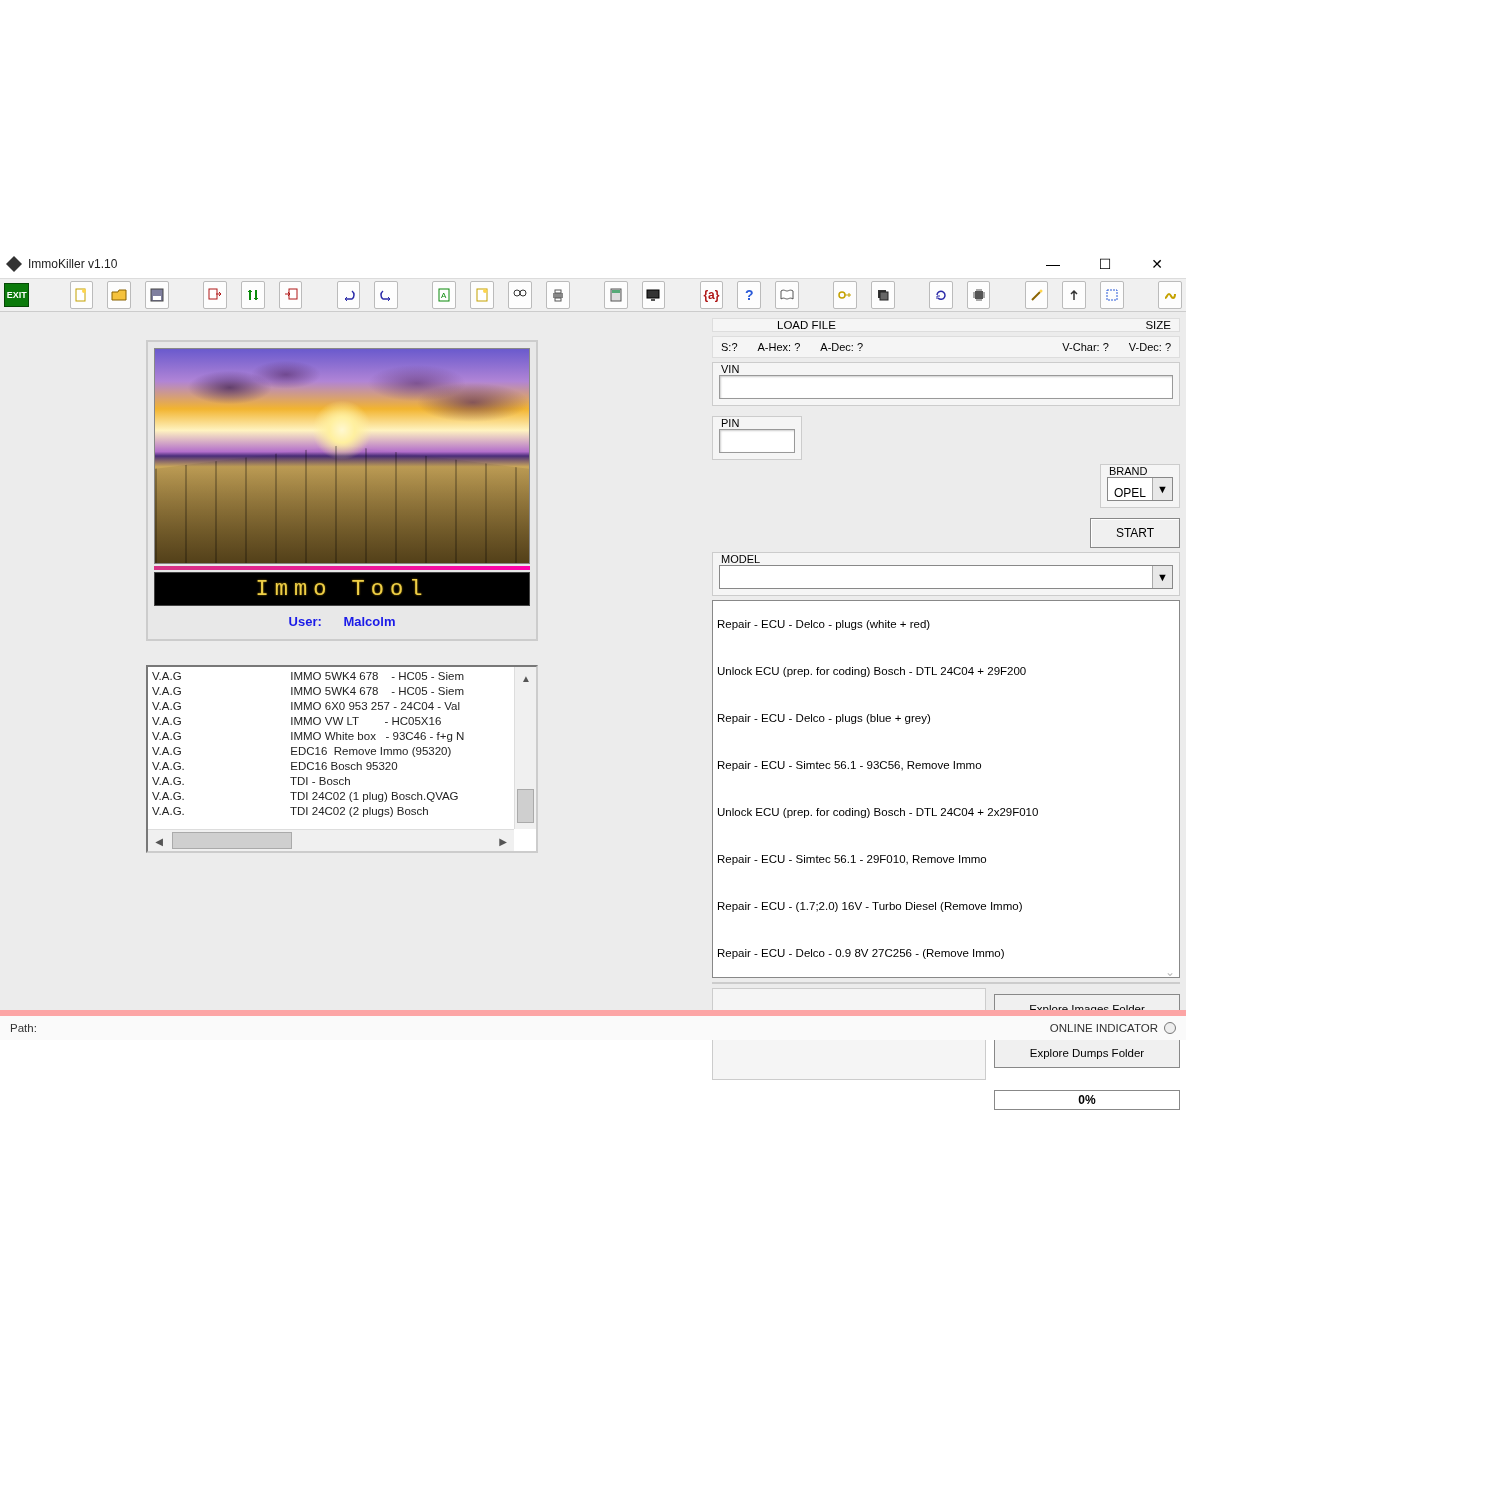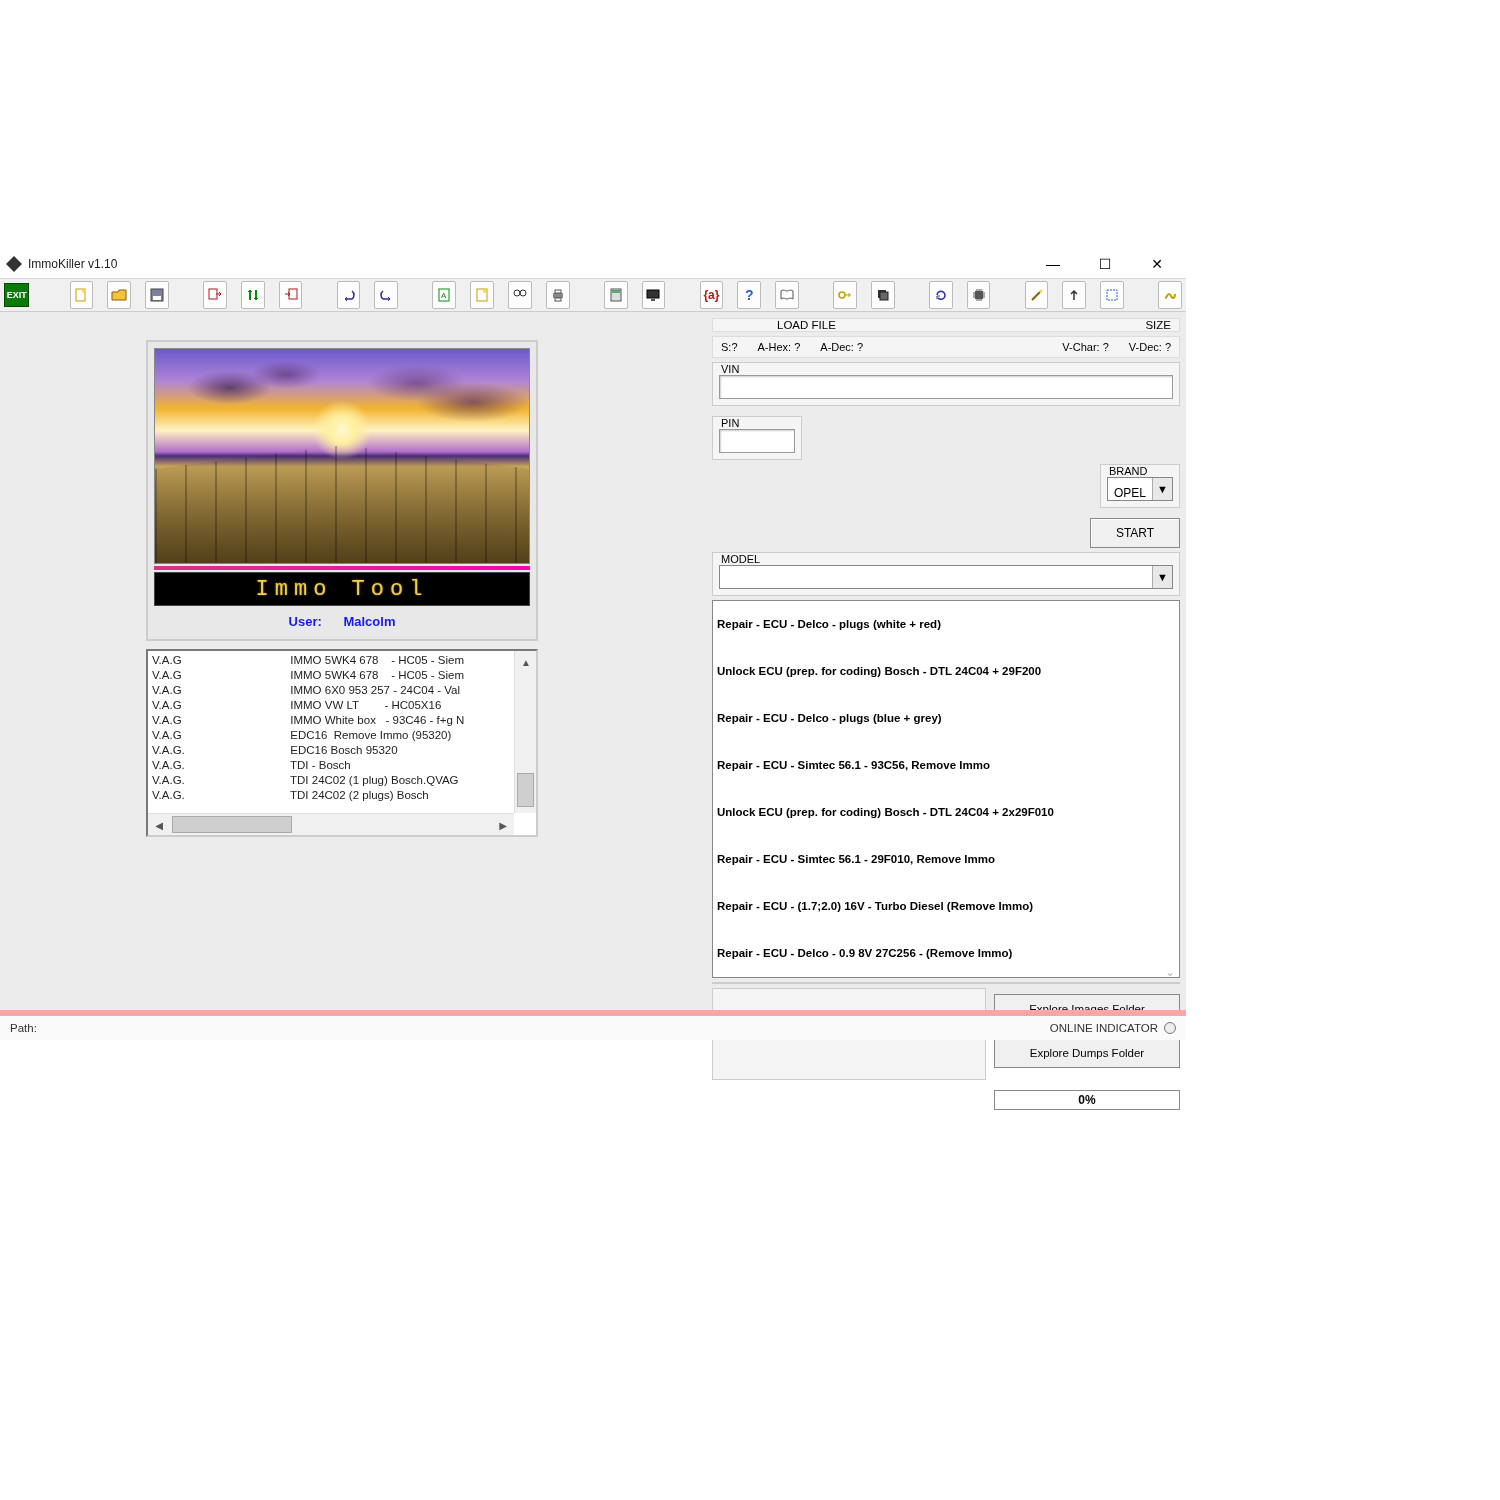--- a/index.html
+++ b/index.html
@@ -27,21 +27,21 @@
   radial-gradient(70px 26px at 70% 16%, rgba(90,50,110,.6), transparent 70%),
   radial-gradient(80px 28px at 85% 25%, rgba(70,30,90,.6), transparent 70%); }
 .splash-img .road { position:absolute; left:0; right:0; bottom:0; height:55%; background:
   linear-gradient(90deg, rgba(0,0,0,.25) 0 2px, transparent 2px 30px) 0 0/30px 100%,
   linear-gradient(180deg, rgba(0,0,0,0), rgba(0,0,0,.4));
   clip-path: polygon(0 100%, 100% 100%, 100% 20%, 50% 0, 0 20%); }
 .splash-stripe { height: 4px; background: linear-gradient(90deg,#d63384,#ff00aa); margin-top: 2px; }
 .splash-banner { height: 34px; background: #000; color: #eecf48; font-family: "Courier New", monospace; font-size: 22px; letter-spacing: 6px; text-align: center; line-height: 34px; border: 1px solid #444; margin-top: 2px; text-shadow: 0 0 2px #a07a00; }
 .userline { text-align: center; color: #1a1ae8; font-weight: bold; font-size: 13px; margin-top: 8px; padding-bottom: 4px; }
 .userline .lbl { margin-right: 18px; }
-.listbox { width: 392px; height: 188px; margin-top: 8px; border: 2px inset #ccc; background: #fff; position: relative; overflow: hidden; padding-left: 28px; }
+.listbox { width: 392px; height: 188px; margin-top: 24px; border: 2px inset #ccc; background: #fff; position: relative; overflow: hidden; padding-left: 28px; }
 .listrows { position: absolute; inset: 0 22px 22px 0; overflow: hidden; padding: 2px 4px; }
 .listrows div { white-space: pre; font-size: 11.5px; line-height: 15px; color: #222; font-family: Arial, sans-serif; }
 .vscroll { position: absolute; right: 0; top: 0; bottom: 22px; width: 22px; background: #f0f0f0; border-left: 1px solid #ddd; display:flex; flex-direction:column; }
 .hscroll { position: absolute; left:0; right:22px; bottom:0; height:22px; background:#f0f0f0; border-top:1px solid #ddd; display:flex; }
 .sbtn { width:22px; height:22px; background:#f0f0f0; display:flex; align-items:center; justify-content:center; cursor:pointer; font-size:10px; color:#555; }
 .strack { flex:1; position:relative; }
 .sthumb-v { position:absolute; left:2px; right:2px; top:100px; height:34px; background:#cfcfcf; border:1px solid #aaa; }
 .sthumb-h { position:absolute; top:2px; bottom:2px; left:2px; width:120px; background:#cfcfcf; border:1px solid #aaa; }
 .loadrow { display:flex; align-items:flex-start; height:28px; gap:10px; font-size:11.5px; border:1px solid #ddd; background:#f5f5f5; padding:0 8px; }
 .loadrow .lf { flex:1; text-align:left; padding-left:56px; }
@@ -51,21 +51,21 @@
 .fieldset { border:1px solid #ccc; background:#f5f5f5; padding:2px 6px 6px 6px; position:relative; }
 .fieldset > .legend { font-size:11px; background:#f5f5f5; padding:0 2px; margin-top:-2px; }
 .tinput { width:100%; height:24px; border:1px solid #999; background:#fff; box-shadow: inset 1px 1px 2px rgba(0,0,0,.2); }
 .vinbox { flex:1; }
 .pinbox { width:90px; }
 .select { display:flex; align-items:flex-end; height:24px; border:1px solid #888; background:#fff; }
 .select .val { flex:1; padding:0 6px; font-size:12px; }
 .select .dd { width:20px; height:100%; border-left:1px solid #aaa; background:#e8e8e8; display:flex; align-items:center; justify-content:center; cursor:pointer; }
 .startbtn { width:90px; height:30px; border:1px solid #888; background:#f0f0f0; cursor:pointer; font-size:12px; box-shadow:1px 1px 0 #fff inset; }
 .ddlist { background:#fff; border:1px solid #888; font-size:11.5px; line-height:15px; padding:0; }
-.ddlist div { padding:16px 4px; white-space:nowrap; overflow:hidden; cursor:pointer;font-weight:bold; }
+.ddlist div { padding:16px 4px; white-space:nowrap; overflow:hidden; cursor:pointer; }
 .bigempty { height:96px; border:1px solid #ccc; background:#f5f5f5; position:relative; }
 .bigempty .dd { position:absolute; right:4px; bottom:4px; color:#bbb; font-size:12px; }
 .bottomrow { display:flex; gap:8px; }
 .thumbpane { flex:1; height:92px; border:1px solid #ccc; background:#f5f5f5; }
 .explorecol { width:186px; display:flex; flex-direction:column; gap:14px; padding-top:6px; }
 .expbtn { height:30px; border:1px solid #888; background:#f0f0f0; cursor:pointer; font-size:11.5px; }
 .progwrap { margin-top:6px; display:flex; justify-content:flex-end; }
 .progress { width:186px; height:20px; border:1px solid #888; background:#fff; text-align:center; font-weight:bold; font-size:12px; line-height:18px; }
 .statusbar { position:absolute; left:0; right:0; bottom:0; height:26px; border-top:6px solid #fca5a5; background:#fafafa; display:flex; align-items:center; padding:12px 10px; font-size:11.5px; color:#333; }
 .statusbar .pl { flex:1; }

